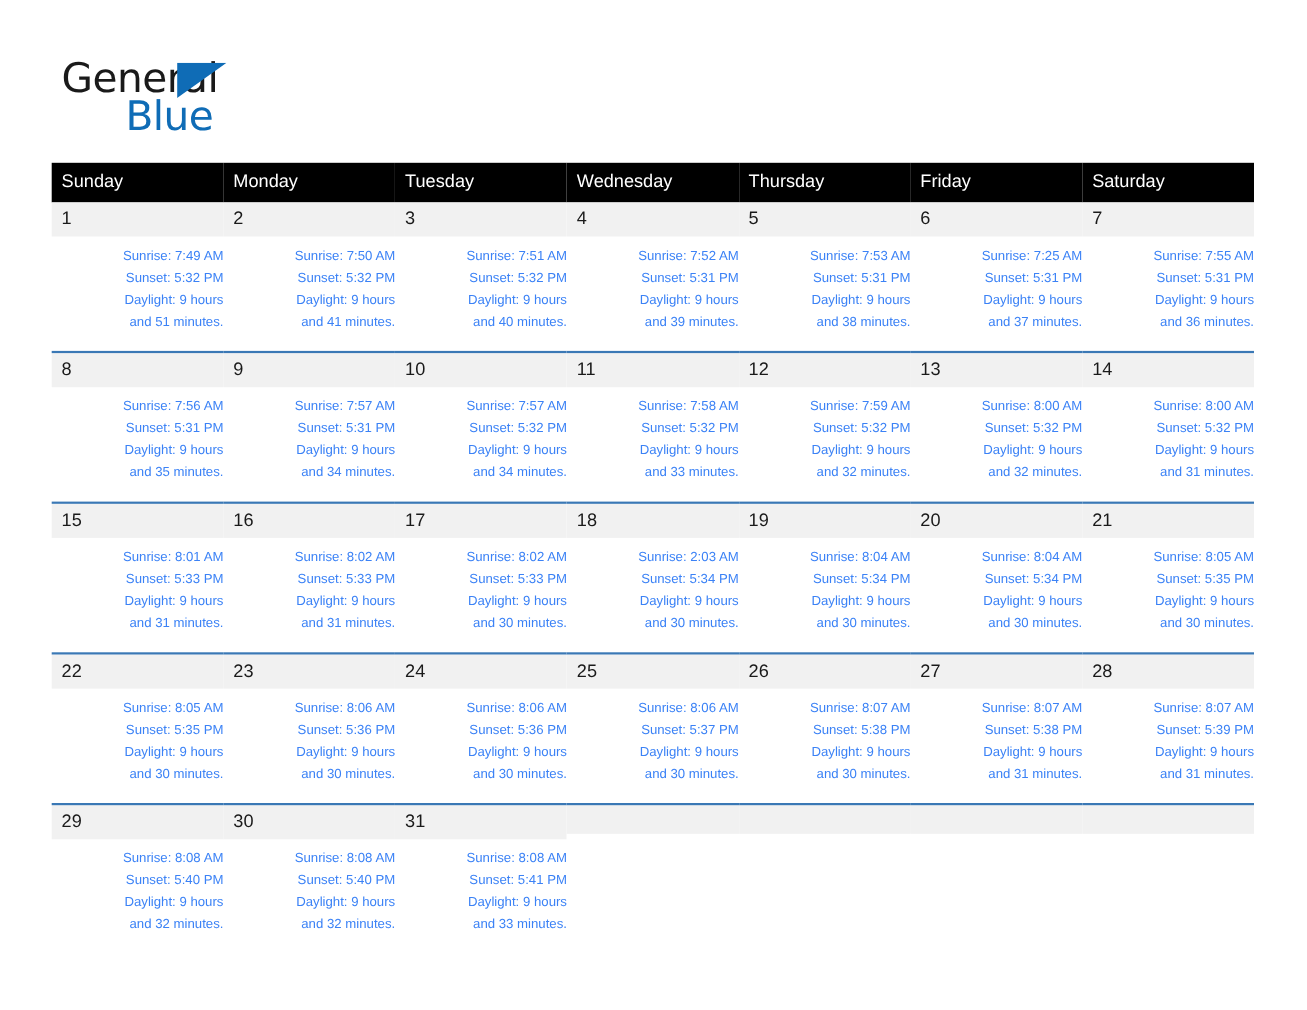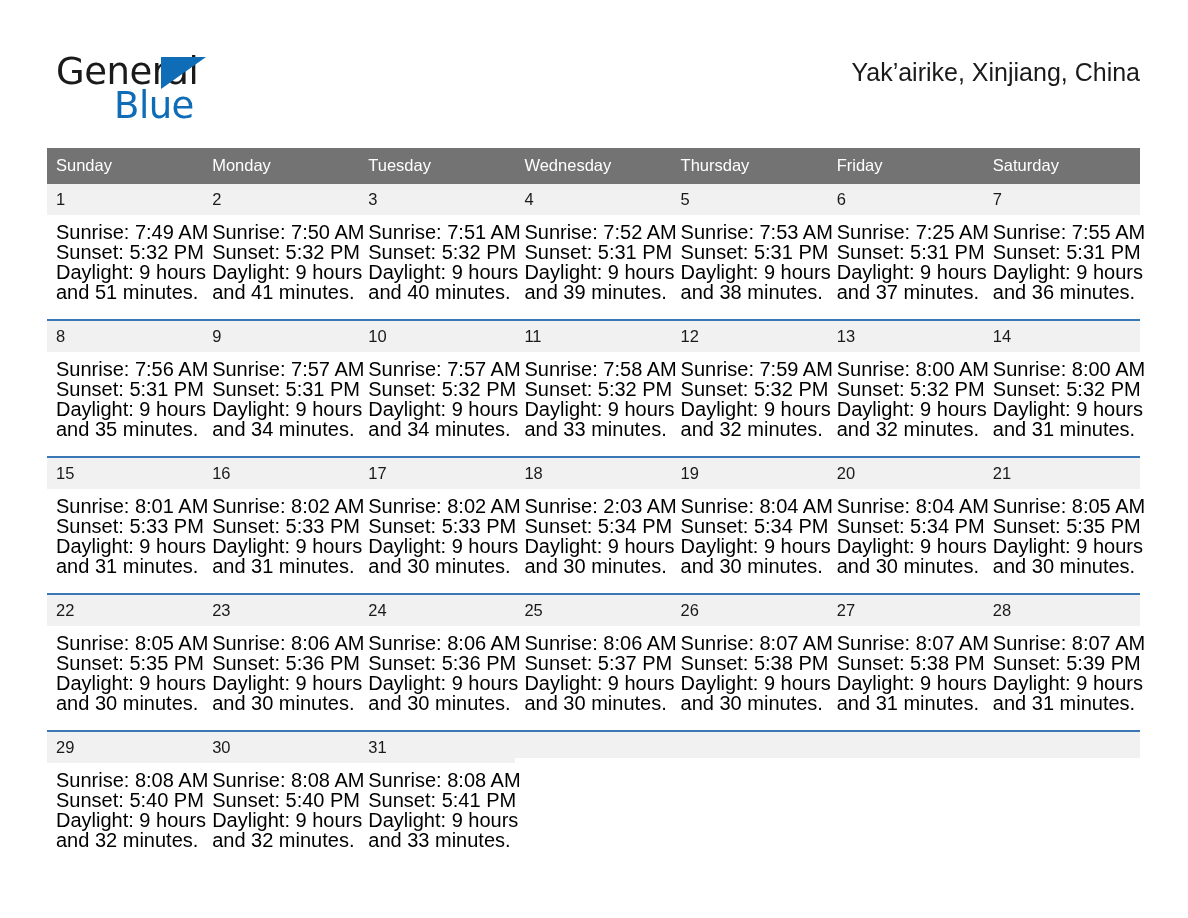--- a/index.html
+++ b/index.html
@@ -93,21 +93,21 @@
   }
 
   
   .calendar {
     margin: 0 48px 0 47px;
     width: 1093px;
     border-collapse: collapse;
     table-layout: fixed;
   }
   .calendar th {
-    background: #737373;
+    background: #000000;
     color: #ffffff;
     font-size: 16.5px;
     font-weight: 400;
     text-align: left;
     padding: 8px 0 9px 9px;
     height: 34px;
     vertical-align: middle;
   }
 
   .week-row td {
@@ -132,23 +132,24 @@
     color: #1a1a1a;
     padding: 5px 0 5px 9px;
     min-height: 26px;
   }
   .daynum.empty {
     background: #f1f1f1;
     color: transparent;
   }
   .cell-body {
     padding: 7px 0 0 9px;
-    font-size: 20px;
+    font-size: 12px;
     line-height: 20px;
-    color: #000000;
+    color: #3b82f6;
+    text-align: right;
   }
   .cell-body div {
     white-space: nowrap;
   }
   .cell-empty .cell-body { visibility: hidden; }
 </style>
 </head>
 <body>
 
 <div class="page">
@@ -157,21 +158,20 @@
 
     <div class="logo">
       <span class="logo-general">General</span>
       <svg class="logo-triangle" viewBox="0 0 45 32">
         <polygon points="0,0 45,32 0,32" transform="translate(0,0) scale(1,-1) translate(0,-32)" fill="#0f6cb6"></polygon>
       </svg>
       <span class="logo-blue">Blue</span>
     </div>
 
     <div class="title-block">
-      <div class="location-title">Yak’airike, Xinjiang, China</div>
     </div>
 
   </div>
 
   <table class="calendar">
     <thead>
       <tr>
         <th>Sunday</th>
         <th>Monday</th>
         <th>Tuesday</th>

